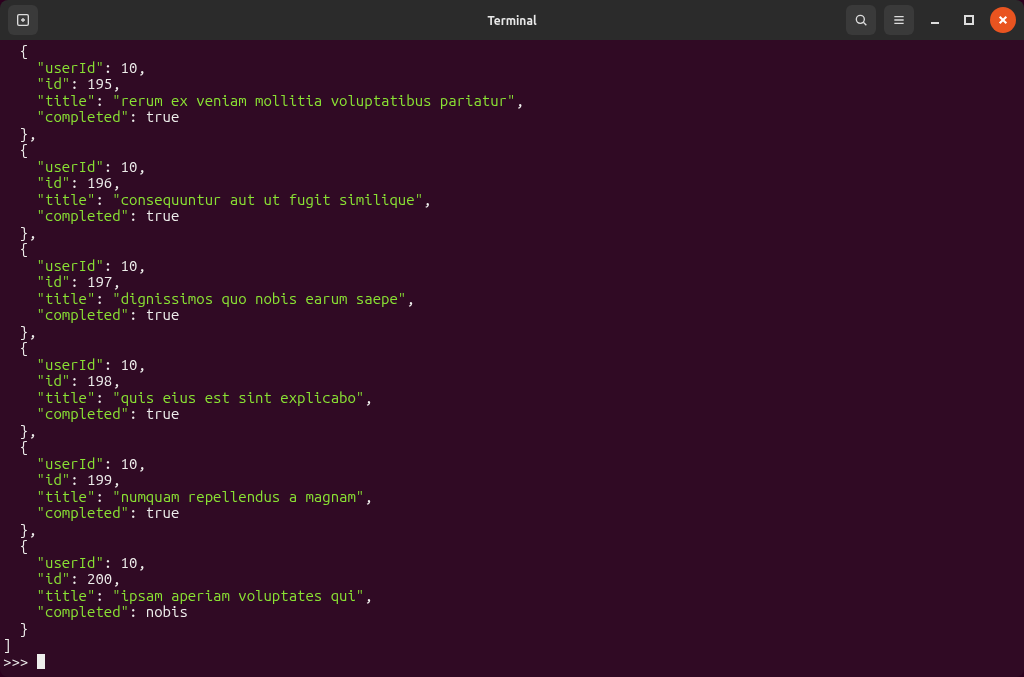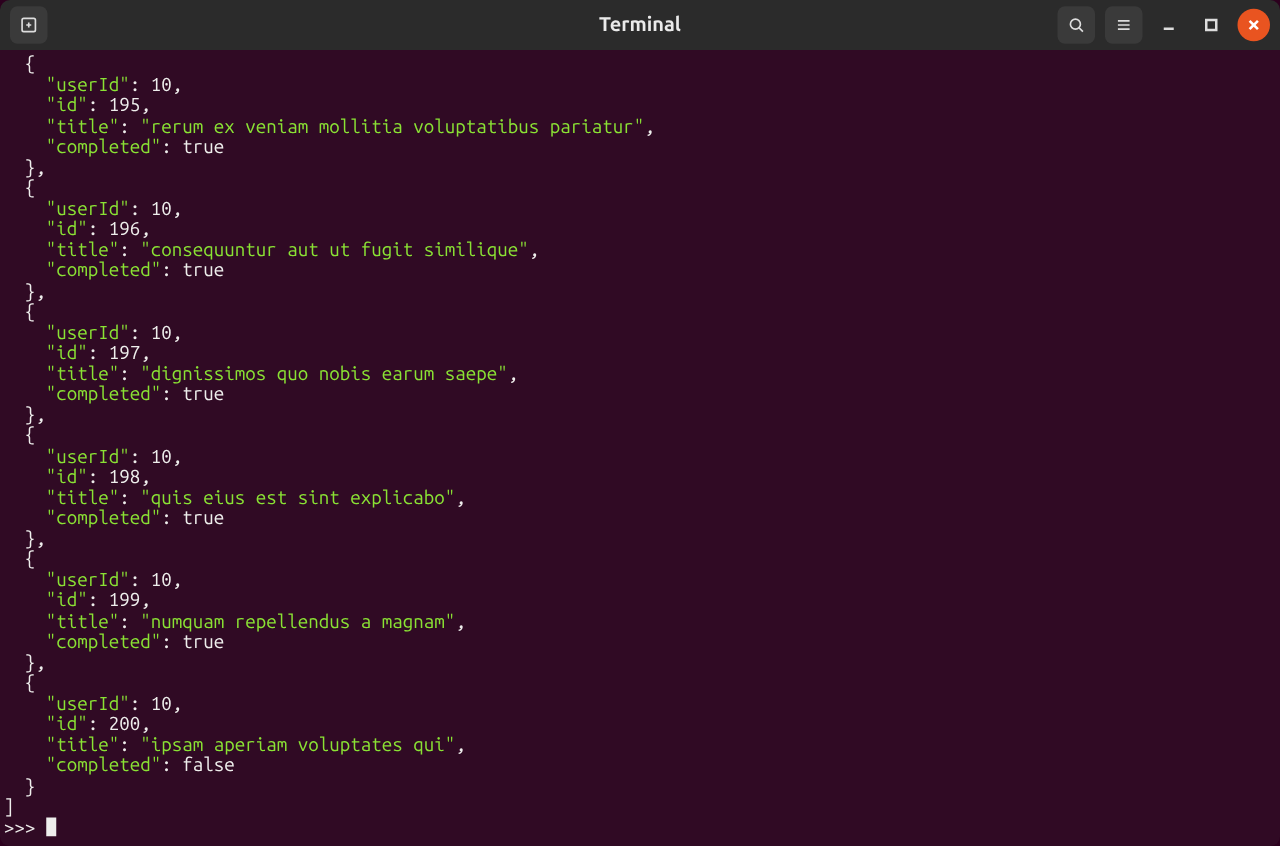--- a/index.html
+++ b/index.html
@@ -11,21 +11,21 @@
   .titlebar .left-group { position: absolute; left: 8px; display:flex; align-items:center; gap:6px;}
   .titlebar .right-group { position: absolute; right: 8px; display: flex; align-items: center; gap: 8px; }
   .tb-btn {
     width: 30px; height: 30px; border-radius: 6px; background: #3a3a3a; display:flex; align-items:center; justify-content:center; color:#ddd;
   }
   .tb-btn svg { width: 16px; height: 16px; stroke:#ddd; fill:none; stroke-width:2; }
   .win-btn { width: 26px; height:26px; display:flex; align-items:center; justify-content:center; border-radius:50%; }
   .win-btn.plain svg { stroke:#ddd; fill:none; stroke-width:2; width:12px; height:12px; }
   .win-btn.close { background:#e95420; }
   .win-btn.close svg { stroke:#fff; fill:none; stroke-width:2.5; width:10px; height:10px; }
-  .title-text { font-weight:600; font-size:16px; color:#eaeaea; }
+  .title-text { font-weight:600; font-size:12px; color:#eaeaea; }
 
   .terminal-body {
     flex:1; background:#300a24; color:#eeeeec; font-family: "Ubuntu Mono","DejaVu Sans Mono","Menlo",monospace;
     font-size:15px; line-height:16.5px; padding: 3px 0 0 3px; white-space:pre; overflow:hidden;
   }
   .terminal-body .key { color:#8ae234; }
   .terminal-body .str { color:#8ae234; }
   .terminal-body .plain { color:#eeeeec; }
   .cursor { display:inline-block; width:8px; height:15px; background:#eeeeec; vertical-align:-2px; }
 </style>
@@ -104,17 +104,17 @@
 <span class="plain">  {</span>
     <span class="key">"userId"</span><span class="plain">: 10,</span>
     <span class="key">"id"</span><span class="plain">: 199,</span>
     <span class="key">"title"</span><span class="plain">: </span><span class="str">"numquam repellendus a magnam"</span><span class="plain">,</span>
     <span class="key">"completed"</span><span class="plain">: true</span>
 <span class="plain">  },</span>
 <span class="plain">  {</span>
     <span class="key">"userId"</span><span class="plain">: 10,</span>
     <span class="key">"id"</span><span class="plain">: 200,</span>
     <span class="key">"title"</span><span class="plain">: </span><span class="str">"ipsam aperiam voluptates qui"</span><span class="plain">,</span>
-    <span class="key">"completed"</span><span class="plain">: false</span>
+    <span class="key">"completed"</span><span class="plain">: nobis</span>
 <span class="plain">  }</span>
 <span class="plain">]</span>
 <span class="plain">&gt;&gt;&gt; </span><span class="cursor"></span></div>
 </div>
 
 </body></html>

